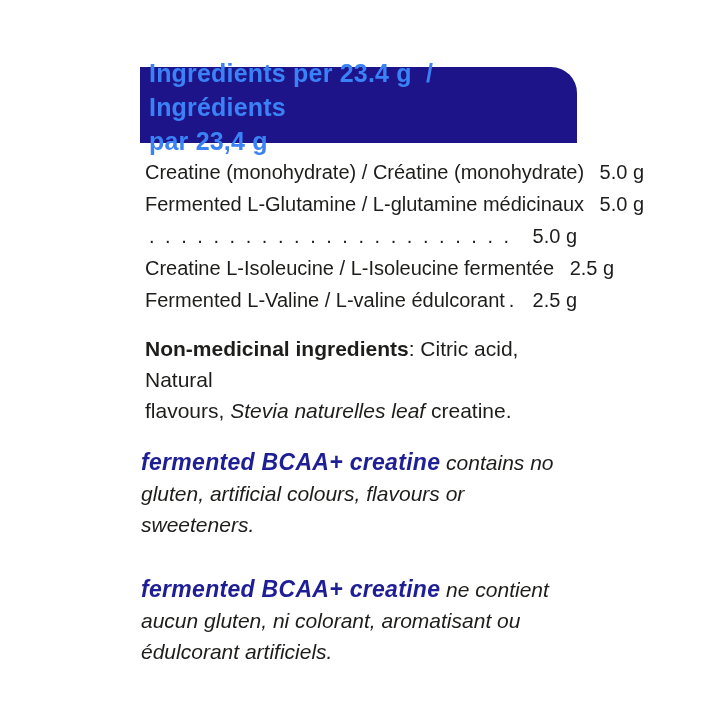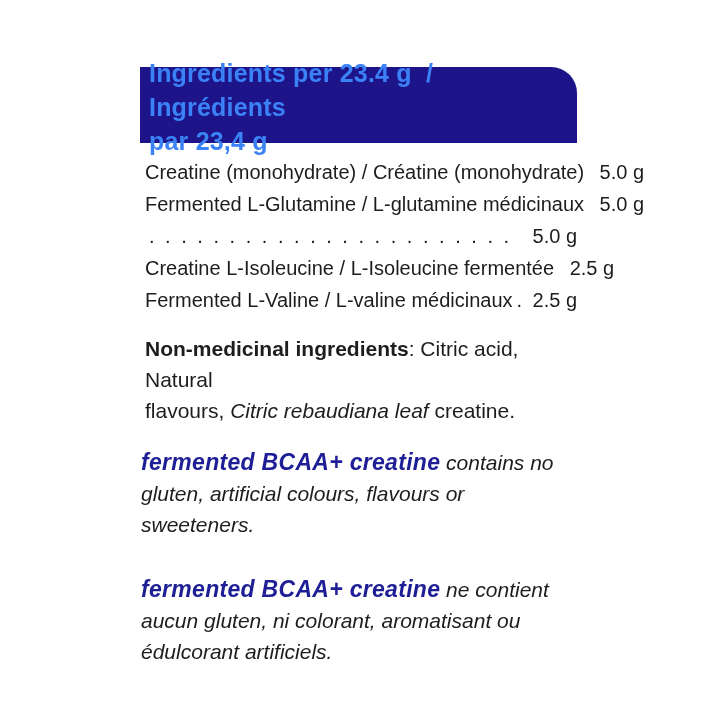--- a/index.html
+++ b/index.html
@@ -102,28 +102,28 @@
     <div class="row">
       <span class="leader"></span>
       <span class="amt">5.0 g</span>
     </div>
     <div class="row">
       <span class="nm">Creatine L-Isoleucine / L-Isoleucine fermentée</span>
       <span class="leader"></span>
       <span class="amt">2.5 g</span>
     </div>
     <div class="row">
-      <span class="nm">Fermented L-Valine / L-valine médicinaux</span>
+      <span class="nm">Fermented L-Valine / L-valine édulcorant</span>
       <span class="leader"></span>
       <span class="amt">2.5 g</span>
     </div>
   </div>
 
   <p class="para p-nonmed-en"><strong>Non-medicinal ingredients</strong><span>: Citric acid, Natural
-flavours, </span><em>Citric rebaudiana leaf</em><span> creatine.</span></p>
+flavours, </span><em>Stevia naturelles leaf</em><span> creatine.</span></p>
 
 
   <p class="para claim p-claim-en"><strong class="brand">fermented BCAA+ creatine</strong><span> contains no
 gluten, artificial colours, flavours or sweeteners.</span></p>
 
   <p class="para claim p-claim-fr"><strong class="brand">fermented BCAA+ creatine</strong><span> ne contient
 aucun gluten, ni colorant, aromatisant ou
 édulcorant artificiels.</span></p>
 
 </div>

